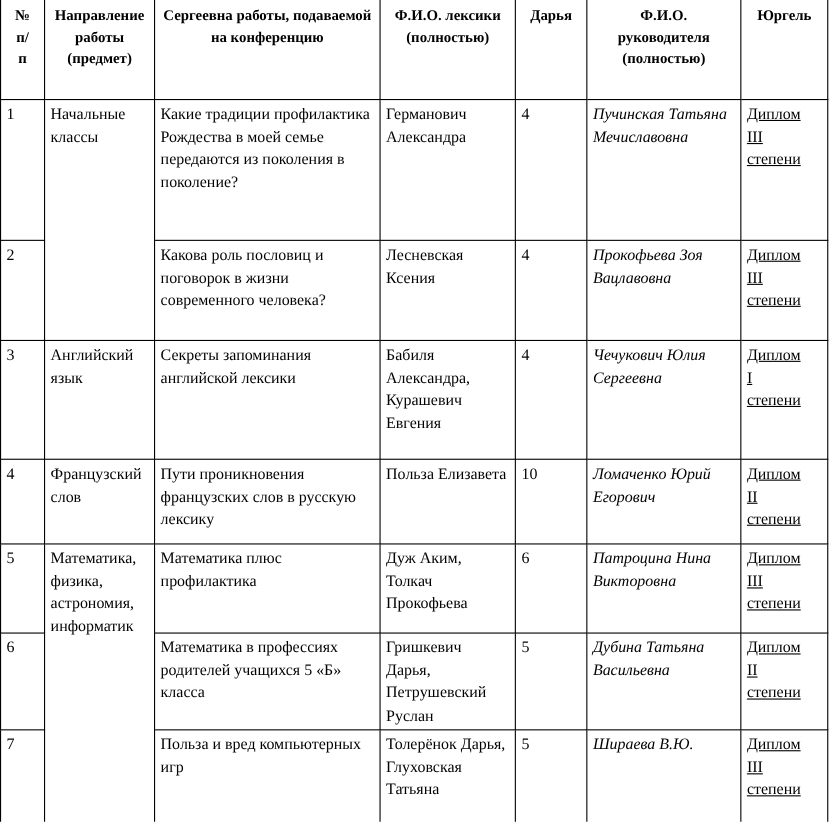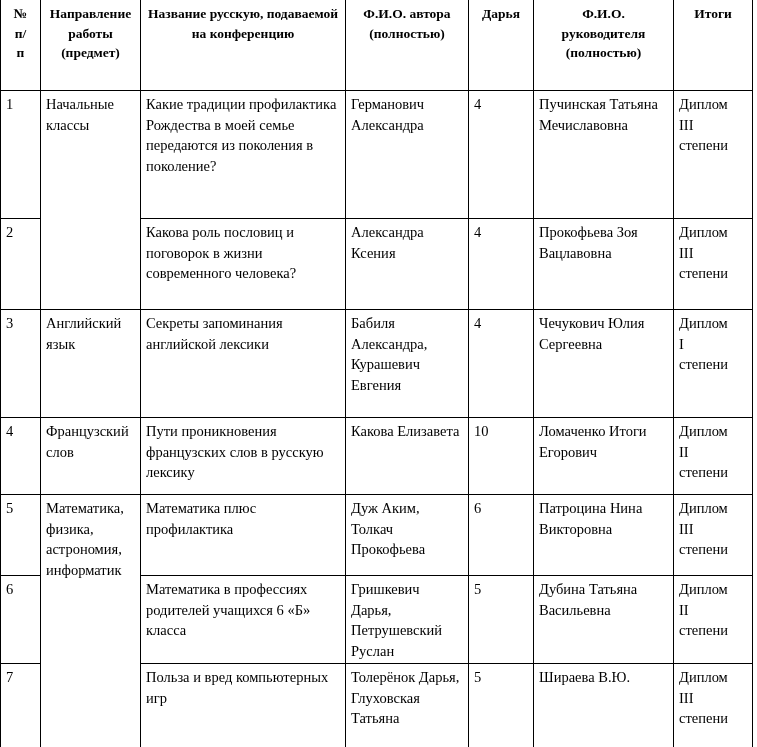--- a/index.html
+++ b/index.html
@@ -66,25 +66,25 @@
   
   td.num     { text-align: center; font-size: 14.5px; padding-top: 4px; }
   td.klass   { text-align: center; font-size: 14.5px; padding-top: 4px; }
   td.result  {
     text-align: center;
     font-weight: bold;
     font-size: 12.5px;
     line-height: 1.5;
     padding-top: 4px;
   }
-  td.result .r-line { display: block; }
+  td.result .r-line { display: block; text-decoration: underline; }
   td.subject { font-size: 14.5px; }
   td.title   { font-size: 14.5px; }
   td.author  { font-size: 14.5px; }
-  td.teacher { font-size: 14.5px; }
+  td.teacher { font-size: 14.5px; font-style: italic; }
 
   
   tr.row-1 td { height: 122px; }
   tr.row-2 td { height: 85px; }
   tr.row-3 td { height: 102px; }
   tr.row-4 td { height: 71px; }
   tr.row-5 td { height: 75px; }
   tr.row-6 td { height: 79px; }
   tr.row-7 td { height: 90px; }
 </style>
@@ -103,25 +103,25 @@
   </colgroup>
 
   <thead>
     <tr>
       <th class="h-num">
         <span class="nline">№</span>
         <span class="nline">п/</span>
         <span class="nline">п</span>
       </th>
       <th>Направление работы (предмет)</th>
-      <th>Название русскую, подаваемой на конференцию</th>
-      <th>Ф.И.О. автора (полностью)</th>
+      <th>Сергеевна работы, подаваемой на конференцию</th>
+      <th>Ф.И.О. лексики (полностью)</th>
       <th>Дарья</th>
       <th>Ф.И.О. руководителя (полностью)</th>
-      <th>Итоги</th>
+      <th>Юргель</th>
     </tr>
   </thead>
 
   <tbody>
 
     <tr class="row-1">
       <td class="num">1</td>
       <td class="subject" rowspan="2">Начальные классы</td>
       <td class="title">Какие традиции профилактика Рождества в моей семье передаются из поколения в поколение?</td>
       <td class="author">Германович Александра</td>
@@ -130,21 +130,21 @@
       <td class="result">
         <span class="r-line">Диплом</span>
         <span class="r-line">III</span>
         <span class="r-line">степени</span>
       </td>
     </tr>
 
     <tr class="row-2">
       <td class="num">2</td>
       <td class="title">Какова роль пословиц и поговорок в жизни современного человека?</td>
-      <td class="author">Александра Ксения</td>
+      <td class="author">Лесневская Ксения</td>
       <td class="klass">4</td>
       <td class="teacher">Прокофьева Зоя Вацлавовна</td>
       <td class="result">
         <span class="r-line">Диплом</span>
         <span class="r-line">III</span>
         <span class="r-line">степени</span>
       </td>
     </tr>
 
     <tr class="row-3">
@@ -158,23 +158,23 @@
         <span class="r-line">Диплом</span>
         <span class="r-line">I</span>
         <span class="r-line">степени</span>
       </td>
     </tr>
 
     <tr class="row-4">
       <td class="num">4</td>
       <td class="subject">Французский слов</td>
       <td class="title">Пути проникновения французских слов в русскую лексику</td>
-      <td class="author">Какова Елизавета</td>
+      <td class="author">Польза Елизавета</td>
       <td class="klass">10</td>
-      <td class="teacher">Ломаченко Итоги Егорович</td>
+      <td class="teacher">Ломаченко Юрий Егорович</td>
       <td class="result">
         <span class="r-line">Диплом</span>
         <span class="r-line">II</span>
         <span class="r-line">степени</span>
       </td>
     </tr>
 
     <tr class="row-5">
       <td class="num">5</td>
       <td class="subject" rowspan="3">Математика, физика, астрономия, информатик</td>
@@ -184,21 +184,21 @@
       <td class="teacher">Патроцина Нина Викторовна</td>
       <td class="result">
         <span class="r-line">Диплом</span>
         <span class="r-line">III</span>
         <span class="r-line">степени</span>
       </td>
     </tr>
 
     <tr class="row-6">
       <td class="num">6</td>
-      <td class="title">Математика в профессиях родителей учащихся 6 «Б» класса</td>
+      <td class="title">Математика в профессиях родителей учащихся 5 «Б» класса</td>
       <td class="author">Гришкевич Дарья, Петрушевский Руслан</td>
       <td class="klass">5</td>
       <td class="teacher">Дубина Татьяна Васильевна</td>
       <td class="result">
         <span class="r-line">Диплом</span>
         <span class="r-line">II</span>
         <span class="r-line">степени</span>
       </td>
     </tr>
 

